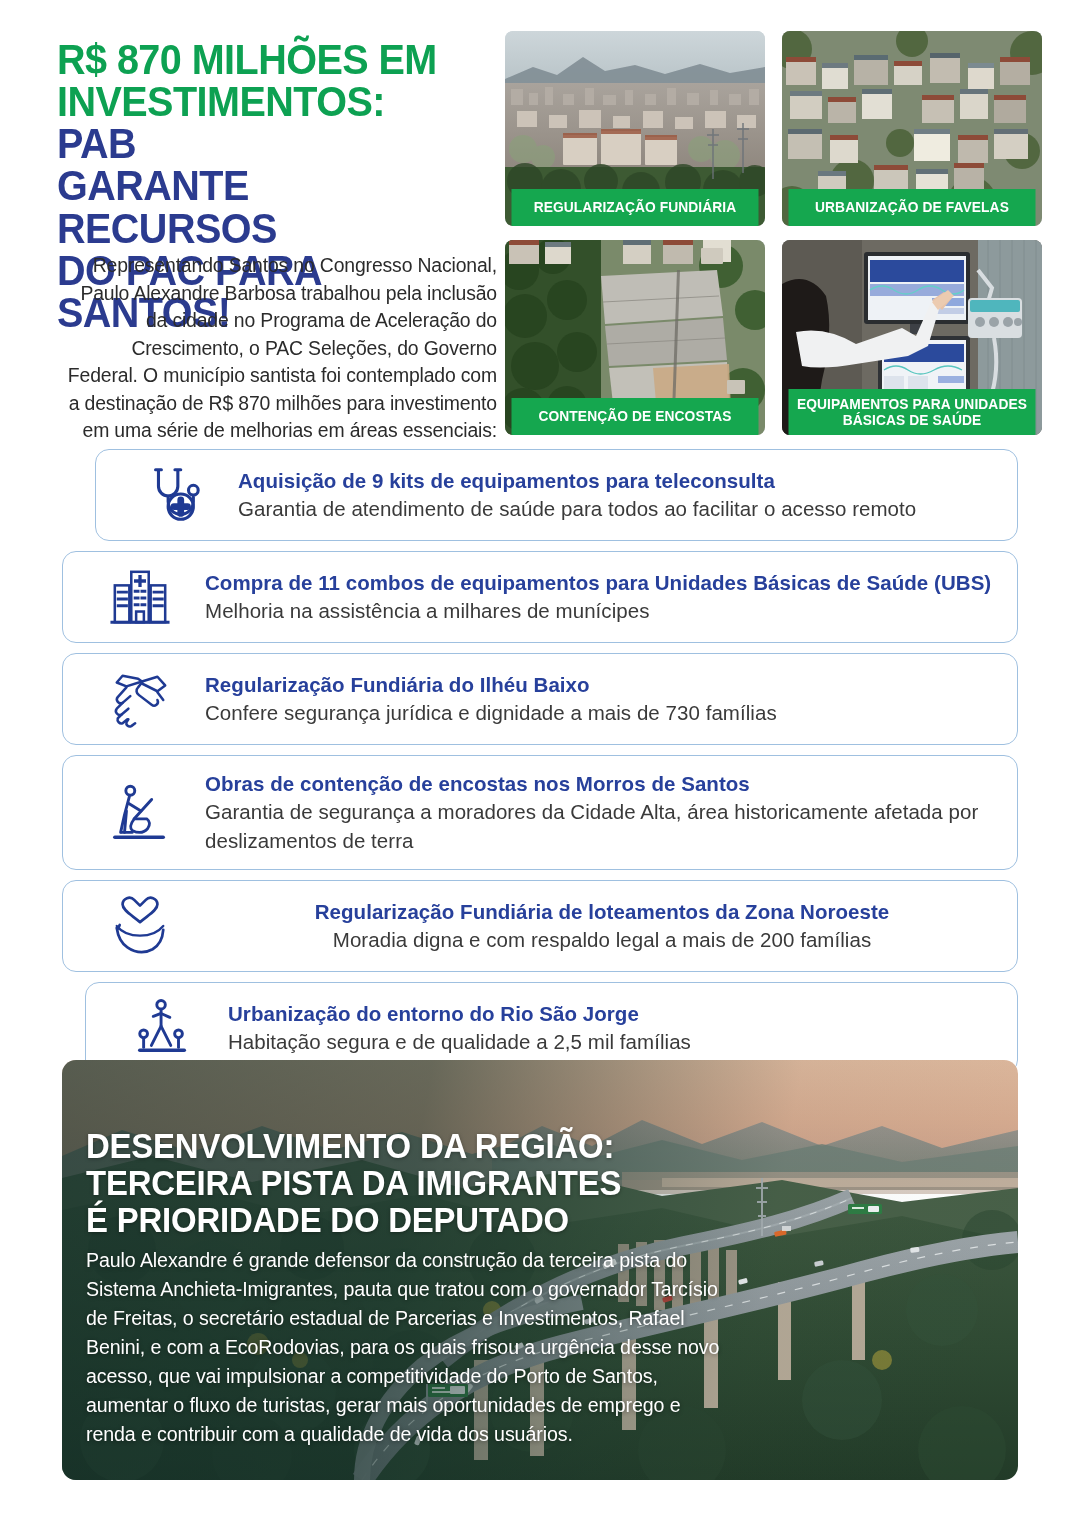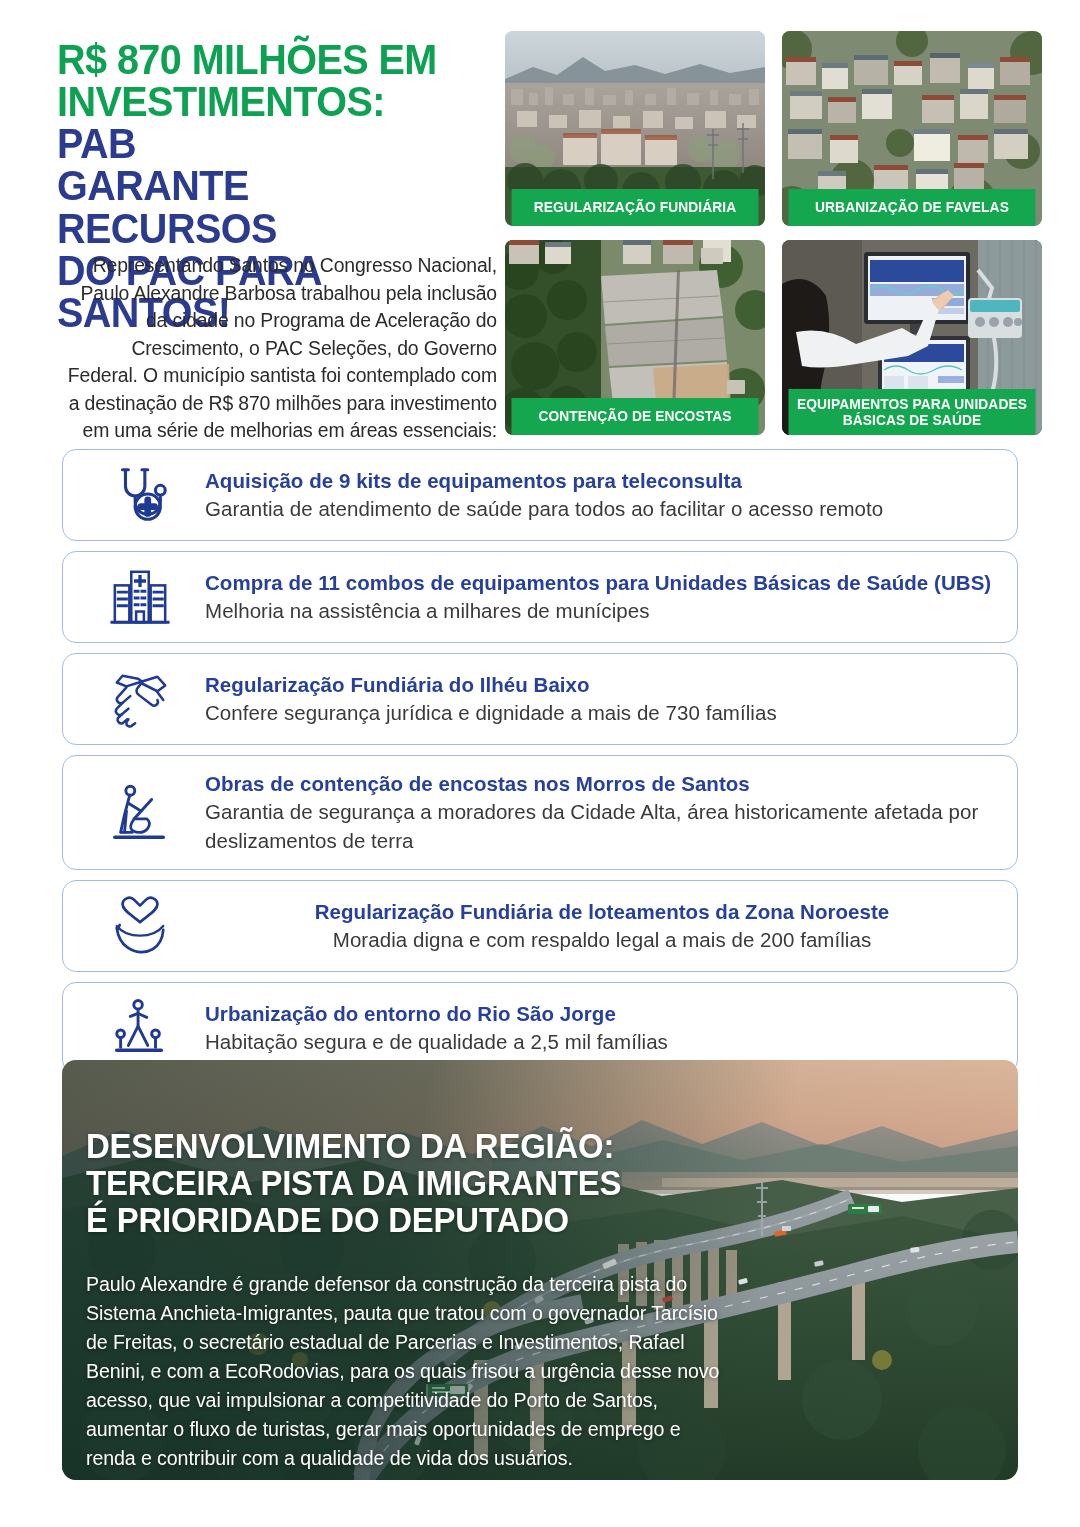--- a/index.html
+++ b/index.html
@@ -151,26 +151,26 @@
 
   .item-sub {
     font-family: "Liberation Sans Narrow", "Liberation Sans", sans-serif;
     font-size: 20.5px;
     color: #3a3a3a;
     letter-spacing: 0.05px;
     line-height: 1.42;
   }
 
   
-  .h1 { height: 92px; }
+  .h1 { height: 92px; margin-left: 33px; }
   .h2 { height: 92px; }
   .h3 { height: 92px; }
   .h4 { height: 115px; }
   .h5 { height: 92px; text-align: center; }
-  .h6 { height: 92px; }
+  .h6 { height: 92px; margin-left: 23px; }
 
   
   .hero {
     position: absolute;
     left: 62px;
     top: 1060px;
     width: 956px;
     height: 420px;
     border-radius: 14px;
     overflow: hidden;
@@ -203,21 +203,21 @@
     line-height: 1.05;
     color: #ffffff;
     text-transform: uppercase;
     letter-spacing: -0.2px;
     transform: scaleX(0.94);
     transform-origin: left top;
     text-shadow: 0 1px 4px rgba(0,0,0,0.35);
   }
 
   .hero-paragraph {
-    margin-top: 32px;
+    margin-top: 8px;
     font-size: 19.6px;
     line-height: 1.48;
     color: #ffffff;
     letter-spacing: -0.1px;
     text-shadow: 0 1px 4px rgba(0,0,0,0.45);
     width: 640px;
   }
 </style>
 </head>
 <body>

